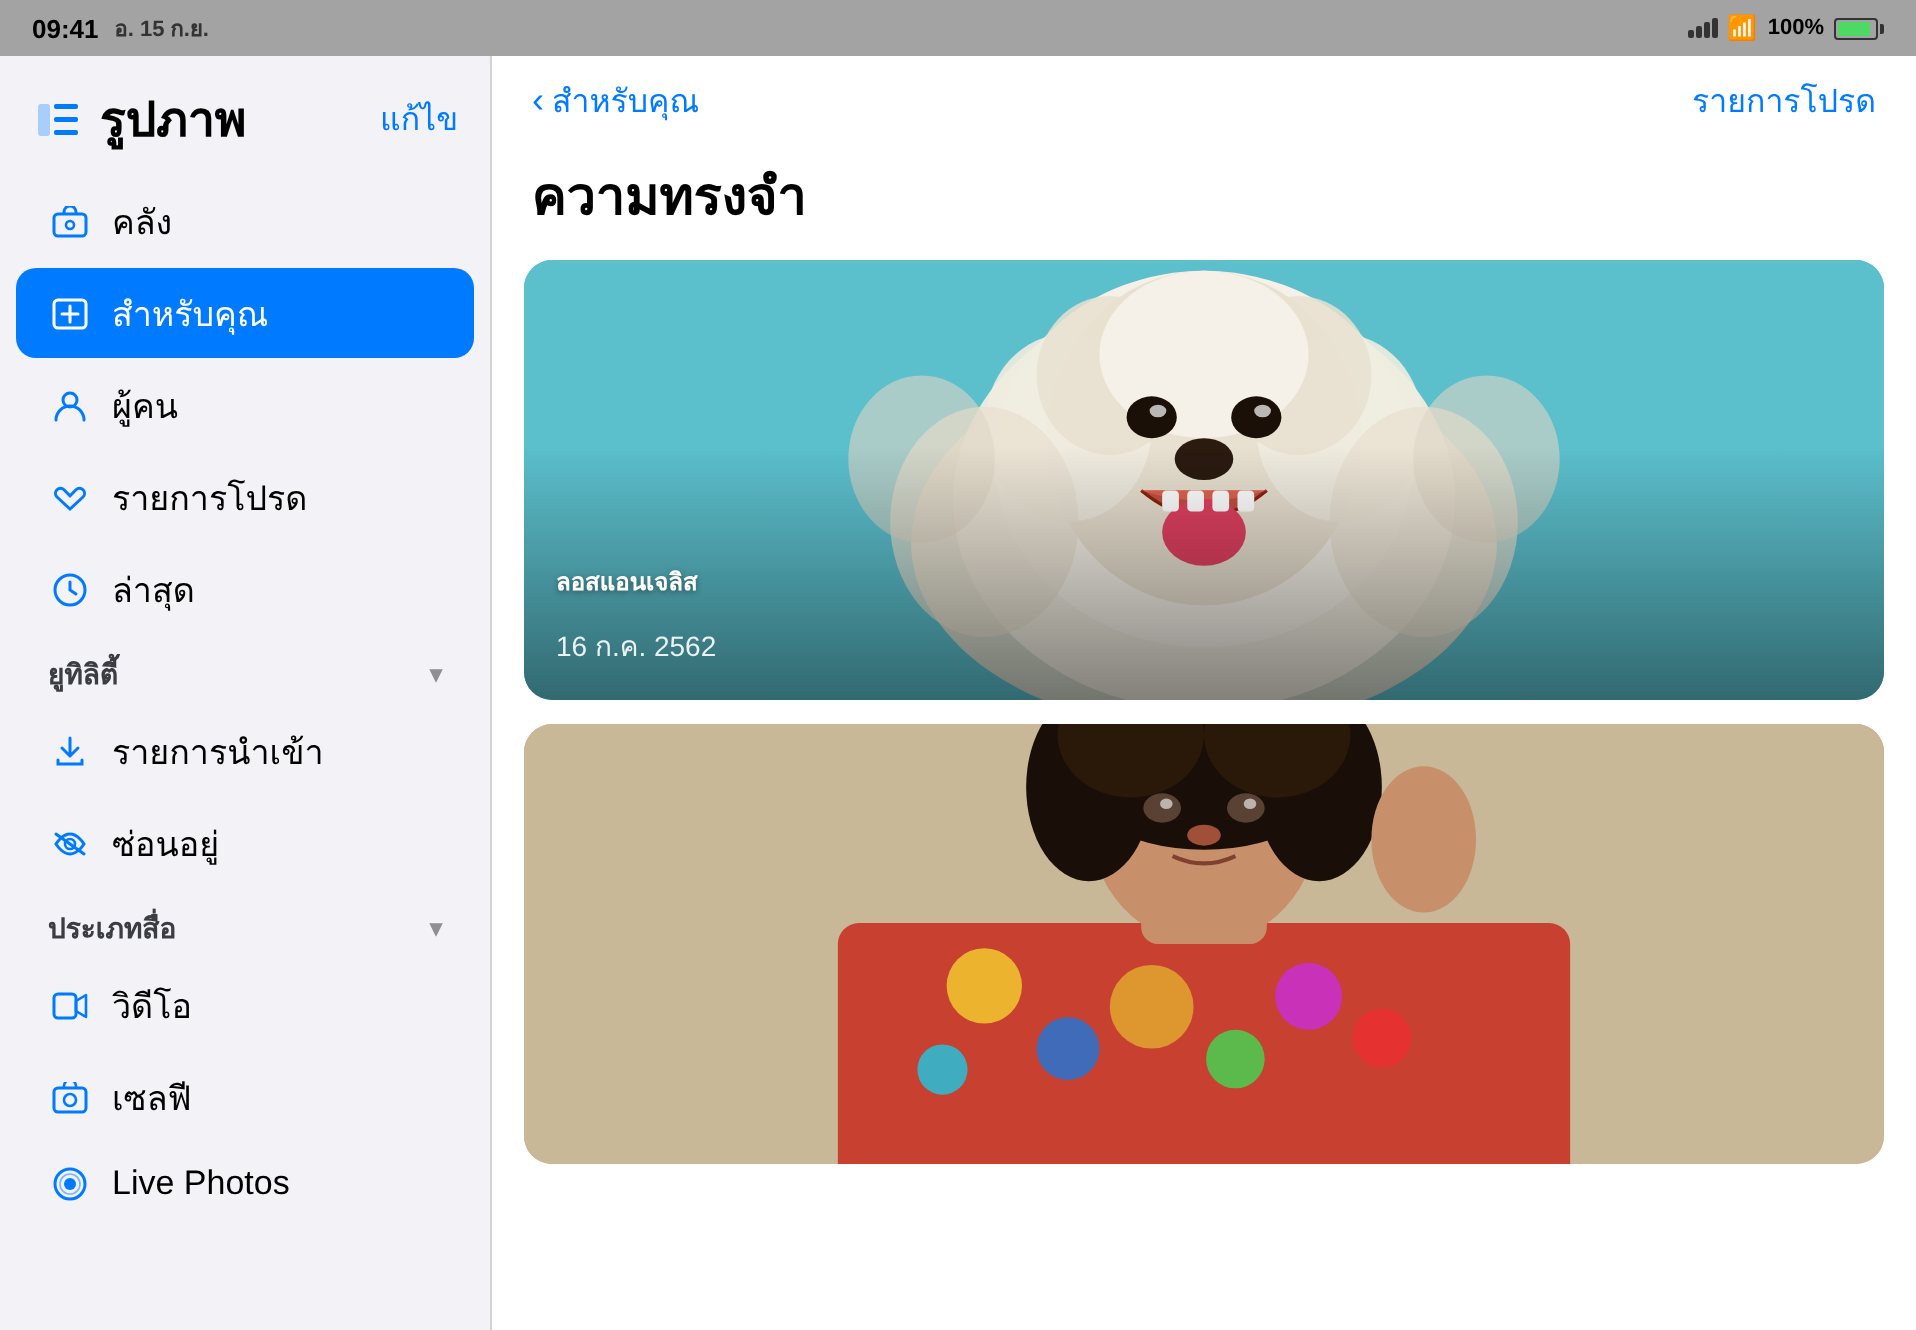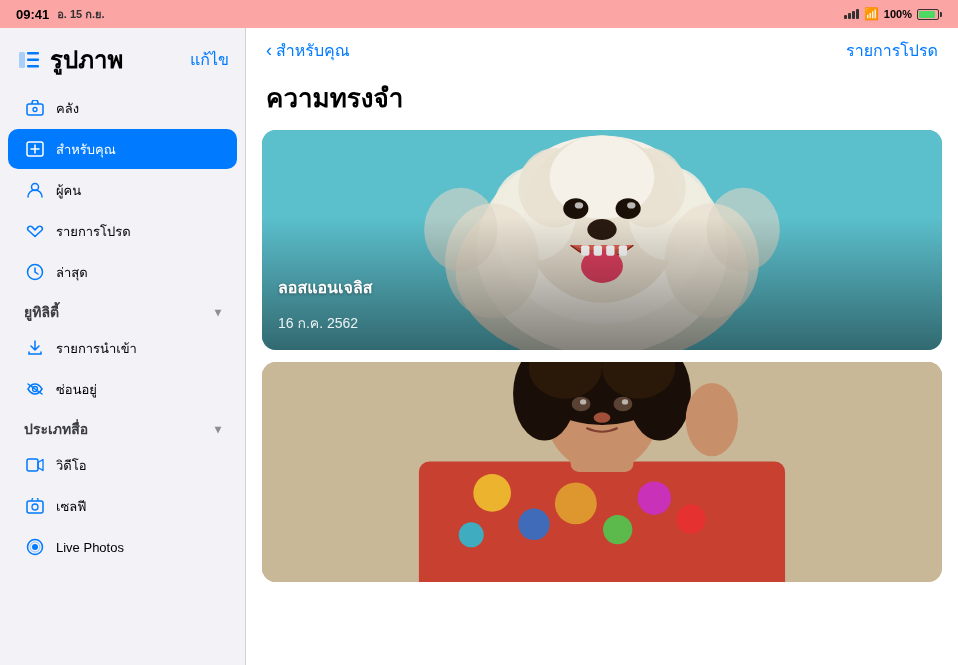--- a/index.html
+++ b/index.html
@@ -10,21 +10,21 @@
       font-family: -apple-system, 'Helvetica Neue', Arial, sans-serif;
       overflow: hidden;
       position: relative;
     }
 
     
     .status-bar {
       position: absolute;
       top: 0; left: 0; right: 0;
       height: 28px;
-      background: #fca5a5;
+      background: #a3a3a3;
       display: flex;
       align-items: center;
       justify-content: space-between;
       padding: 0 16px;
       font-size: 12px;
       font-weight: 600;
       z-index: 10;
     }
     .status-bar .time { font-weight: 700; font-size: 13px; }
     .status-bar .date { font-size: 11px; color: #333; }
@@ -103,21 +103,21 @@
       height: 22px;
       display: flex;
       align-items: center;
       justify-content: center;
       color: #007aff;
       font-size: 16px;
       flex-shrink: 0;
     }
 
     .item-label {
-      font-size: 13px;
+      font-size: 17px;
       color: #000;
       flex: 1;
     }
 
     .section-header {
       padding: 8px 24px 4px 24px;
       font-size: 14px;
       font-weight: 600;
       color: #3c3c43;
       display: flex;
@@ -200,21 +200,21 @@
     }
 
     .card-caption {
       position: absolute;
       bottom: 0; left: 0; right: 0;
       padding: 16px;
       background: linear-gradient(transparent, rgba(0,0,0,0.45));
     }
 
     .card-title {
-      font-size: 16px;
+      font-size: 12px;
       font-weight: 700;
       color: #fff;
       text-shadow: 0 1px 3px rgba(0,0,0,0.4);
       margin-top: 42px;
     }
 
     .card-subtitle {
       font-size: 14px;
       color: rgba(255,255,255,0.9);
       margin-top: 12px;

